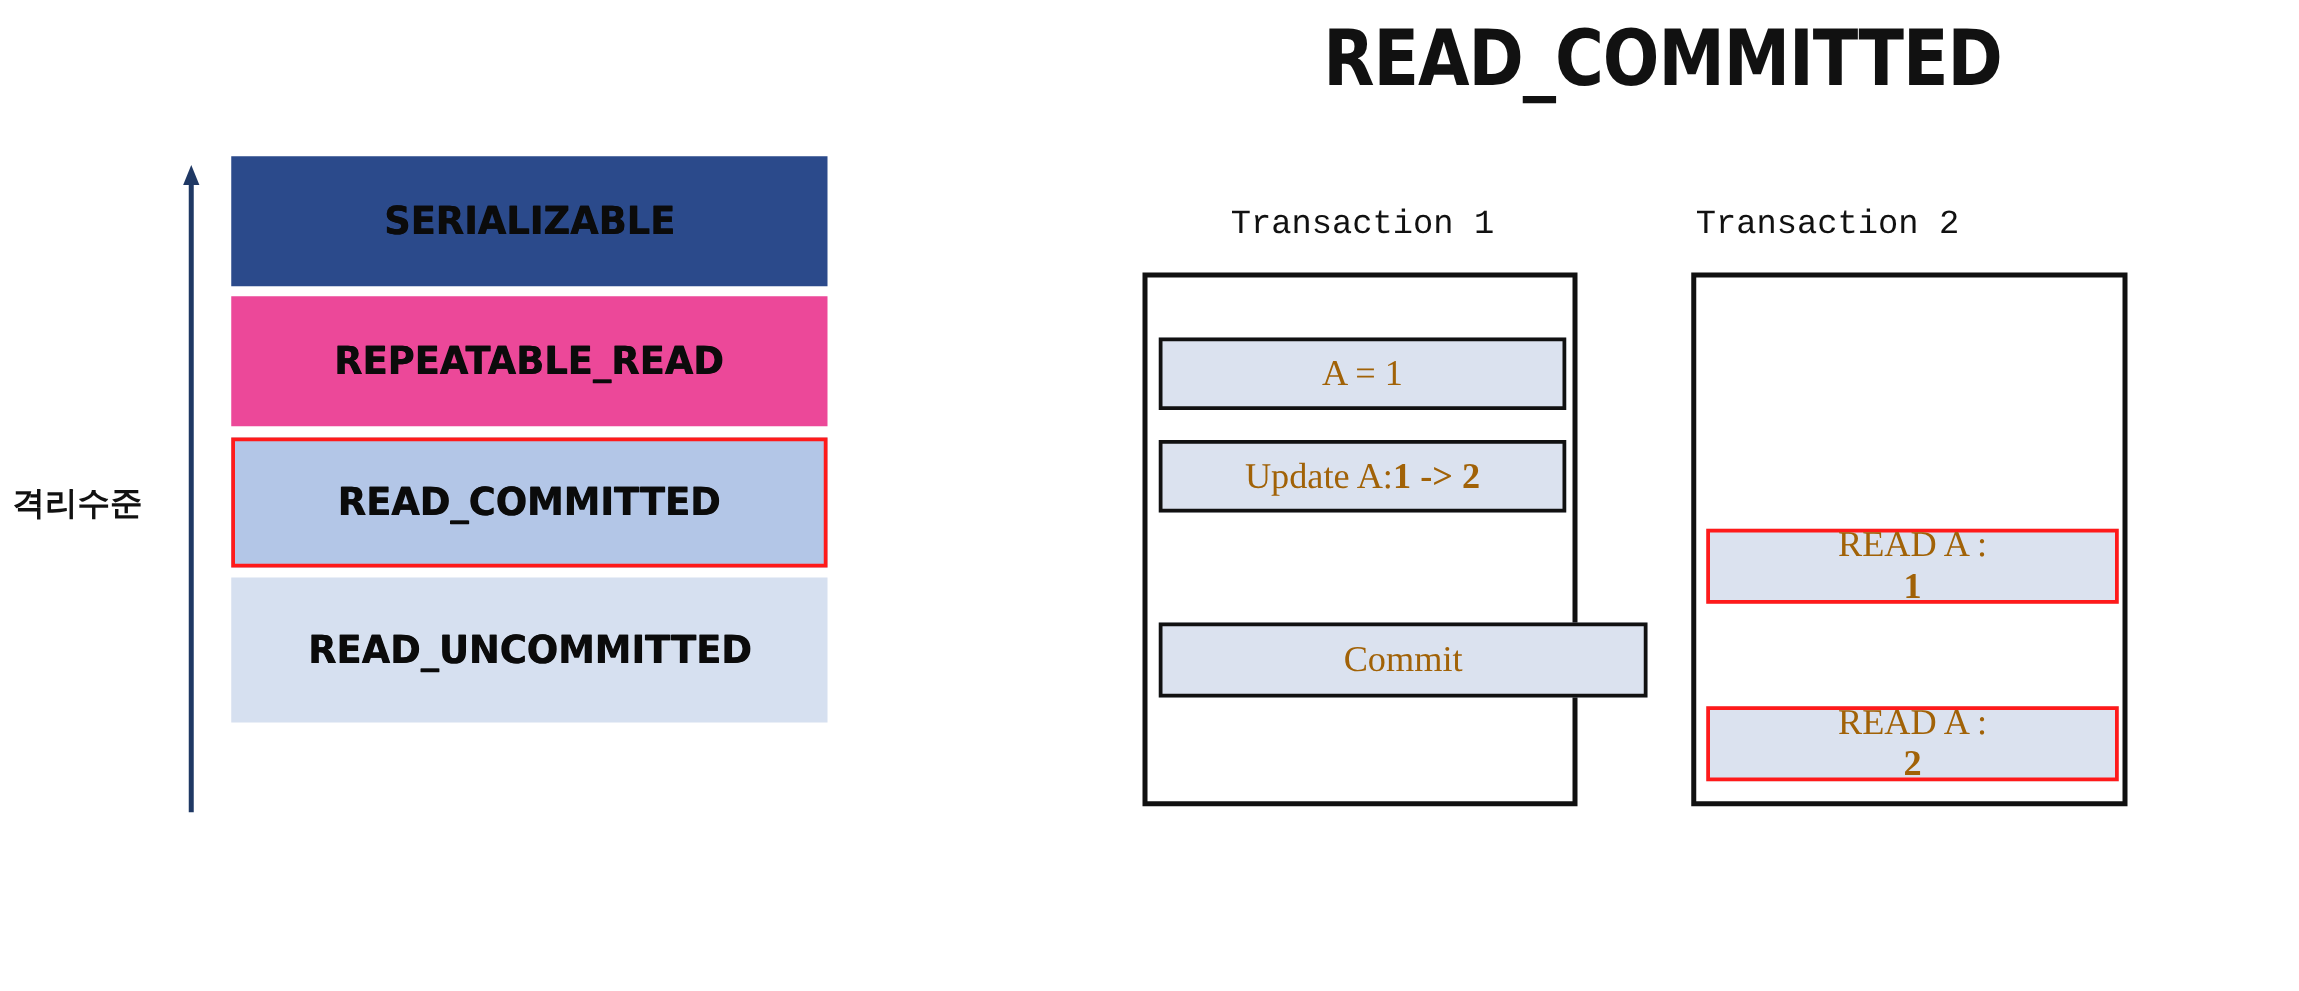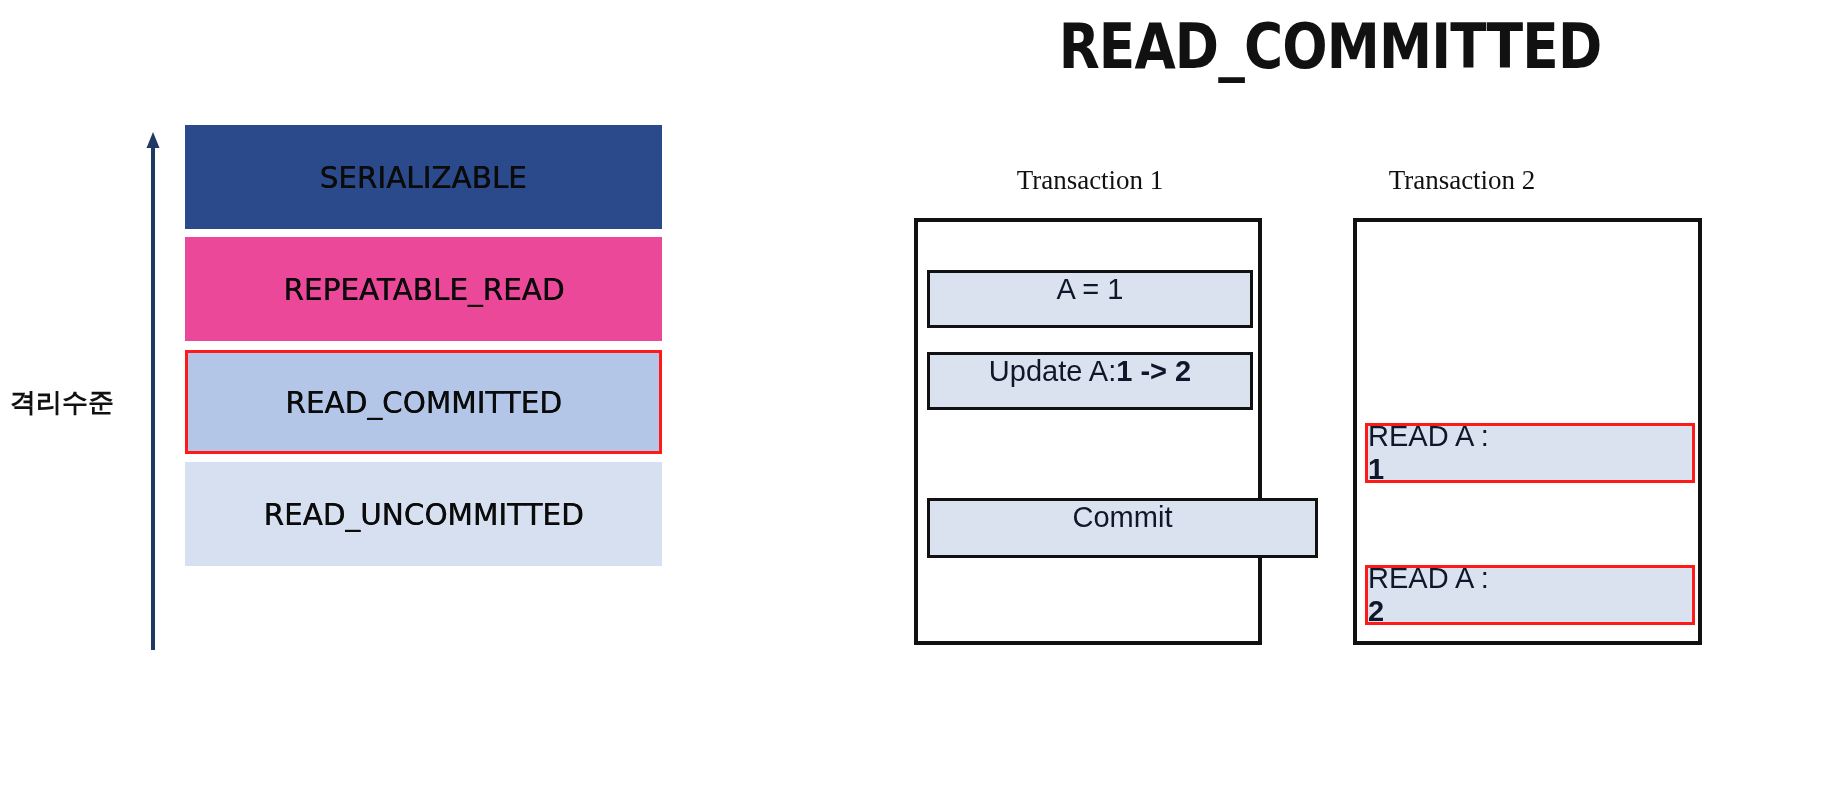--- a/index.html
+++ b/index.html
@@ -55,62 +55,62 @@
     height: 518px;
   }
   .level-bar {
     position: absolute;
     left: 185px;
     width: 477px;
     display: flex;
     align-items: center;
     justify-content: center;
     font-family: "DejaVu Sans", sans-serif;
-    font-weight: normal;
+    font-weight: bold;
     font-size: 31px;
     letter-spacing: 0px;
     color: #0b0b0b;
     box-sizing: border-box;
     text-shadow: 0.5px 0 0 #0b0b0b;
   }
   .level-bar .lv-text {
     transform: scaleX(0.95);
     white-space: nowrap;
   }
   .level-bar.highlighted {
     border: 3px solid #ff1a1a;
   }
 
   
   .txn-title {
     position: absolute;
-    font-family: Liberation Serif, serif;
+    font-family: Liberation Mono, monospace;
     font-weight: normal;
     font-size: 27px;
     color: #111111;
     text-align: center;
     white-space: nowrap;
   }
   .txn-box {
     position: absolute;
     border: 4px solid #111111;
     background: #ffffff;
     box-sizing: border-box;
   }
   .step-box {
     position: absolute;
     background: #dbe2ef;
     border: 3px solid #111111;
     box-sizing: border-box;
     display: flex;
-    align-items: flex-start;
+    align-items: center;
     justify-content: center;
-    font-family: Liberation Sans, sans-serif;
+    font-family: Liberation Serif, serif;
     font-size: 29px;
-    color: #0f172a;
+    color: #a16207;
     white-space: nowrap;
   }
   .step-box.read-box {
     border: 3px solid #ff1a1a;
     flex-direction: column;
   }
   .step-box .bold-val {
     font-weight: bold;
   }
 
@@ -147,21 +147,21 @@
   <div id="levels-container">
       <div class="level-bar" style="top: 125px; height: 104px; background: rgb(43, 74, 139);">
         <span class="lv-text">SERIALIZABLE</span>
       </div>
       <div class="level-bar" style="top: 237px; height: 104px; background: #ec4899;">
         <span class="lv-text">REPEATABLE_READ</span>
       </div>
       <div class="level-bar highlighted" style="top: 350px; height: 104px; background: rgb(179, 198, 231);">
         <span class="lv-text">READ_COMMITTED</span>
       </div>
-      <div class="level-bar" style="top: 462px; height: 104px; background: rgb(214, 224, 240);">
+      <div class="level-bar" style="top: 462px; height: 116px; background: rgb(214, 224, 240);">
         <span class="lv-text">READ_UNCOMMITTED</span>
       </div>
     </div>
 
   <div id="txn-container">
       <div class="txn-title" style="left: 880px; top: 165px; width: 420px;">Transaction 1</div>
       <div class="txn-box" style="left: 914px; top: 218px; width: 348px; height: 427px;"></div>
       <div class="step-box" style="left: 927px; top: 270px; width: 326px; height: 58px;">
         <span>A = 1</span>
       </div>

